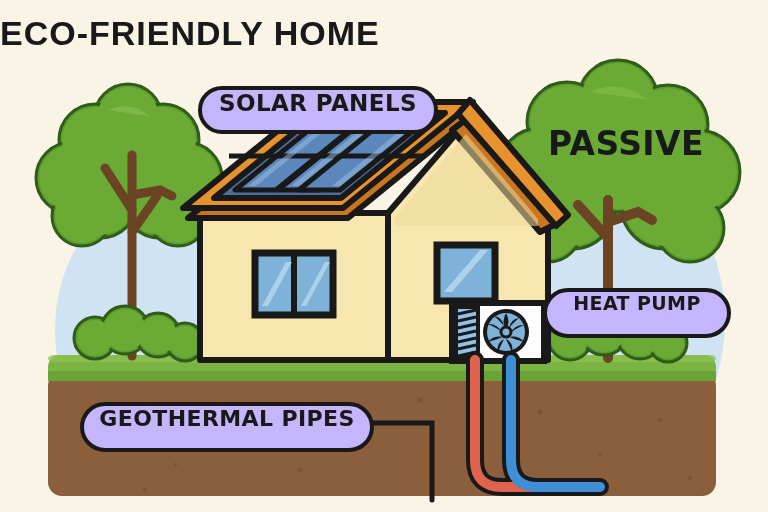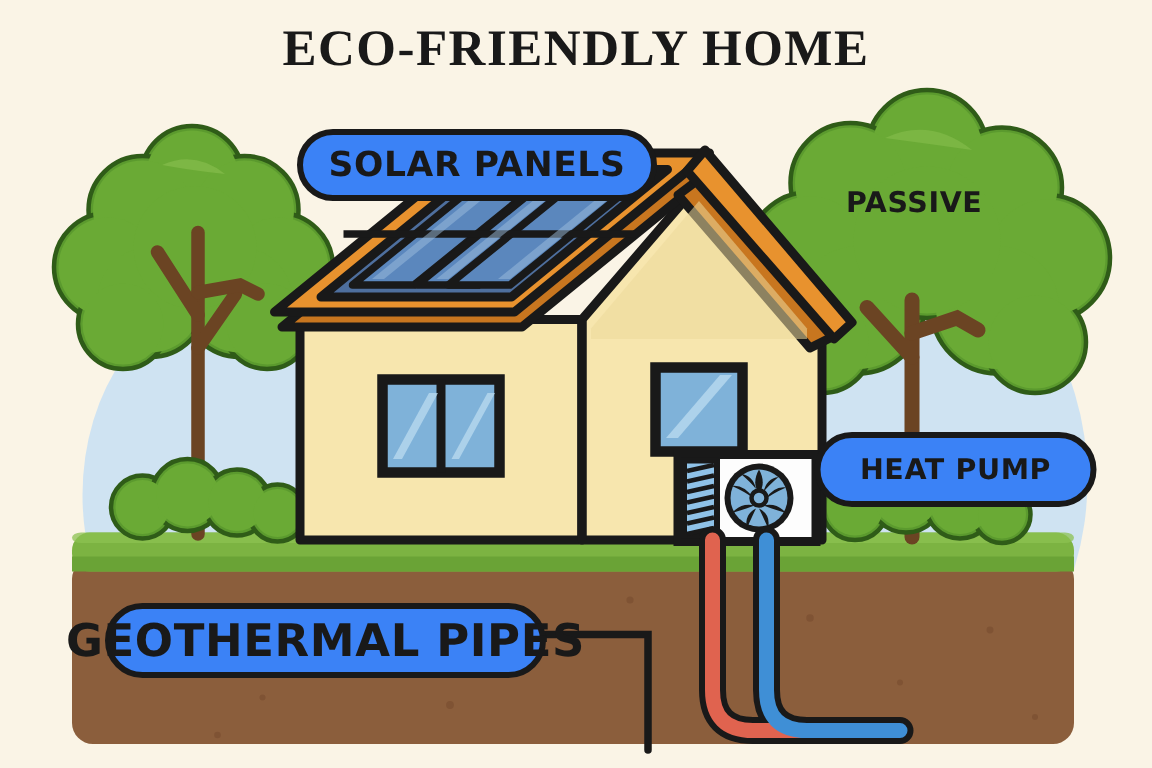--- a/index.html
+++ b/index.html
@@ -1,29 +1,29 @@
 <!DOCTYPE html>
 <html><head>
 <meta charset="utf-8">
 <style>
   html,body{margin:0;padding:0;background:#faf4e6;}
   body{width:768px;height:512px;overflow:hidden;font-family:"DejaVu Sans",sans-serif;}
   #stage{position:relative;width:768px;height:512px;background:#faf4e6;}
   #scene{position:absolute;inset:0;}
   .lbl{position:absolute;white-space:nowrap;font-weight:700;color:#191919;
        font-family:"DejaVu Sans",sans-serif;letter-spacing:.4px;}
-  .pill{background:#3b82f6;border:4px solid #191919;border-radius:999px;
-        display:flex;align-items:center;justify-content:center;}
-  #title{position:absolute;left:0;right:0;top:14px;text-align:center;
+  .pill{background:#c4b5fd;border:4px solid #191919;border-radius:999px;
+        display:flex;justify-content:center;}
+  #title{position:absolute;left:0;right:0;top:14px;
          font-size:34px;font-weight:700;color:#191919;letter-spacing:1px;
-         font-family:Liberation Serif, serif;}
+         font-family:Liberation Sans, sans-serif;}
   #lbl-solar{left:198px;top:86px;width:232px;height:40px;font-size:23px;}
   #lbl-heat{left:543px;top:288px;width:180px;height:42px;font-size:19px;}
-  #lbl-geo{left:70px;top:402px;width:286px;height:42px;font-size:30px;}
-  #lbl-passive{left:548px;top:124px;width:180px;text-align:left;font-size:19px;line-height:1.22;margin-left:16px;}
+  #lbl-geo{left:80px;top:402px;width:286px;height:42px;font-size:22px;}
+  #lbl-passive{left:548px;top:124px;width:180px;text-align:left;font-size:33px;line-height:1.22;}
 </style>
 </head>
 <body>
 
 <div id="stage">
 
   <svg id="scene" viewBox="0 0 768 512" width="768" height="512">
 
     <defs>
       <clipPath id="soilClip">

